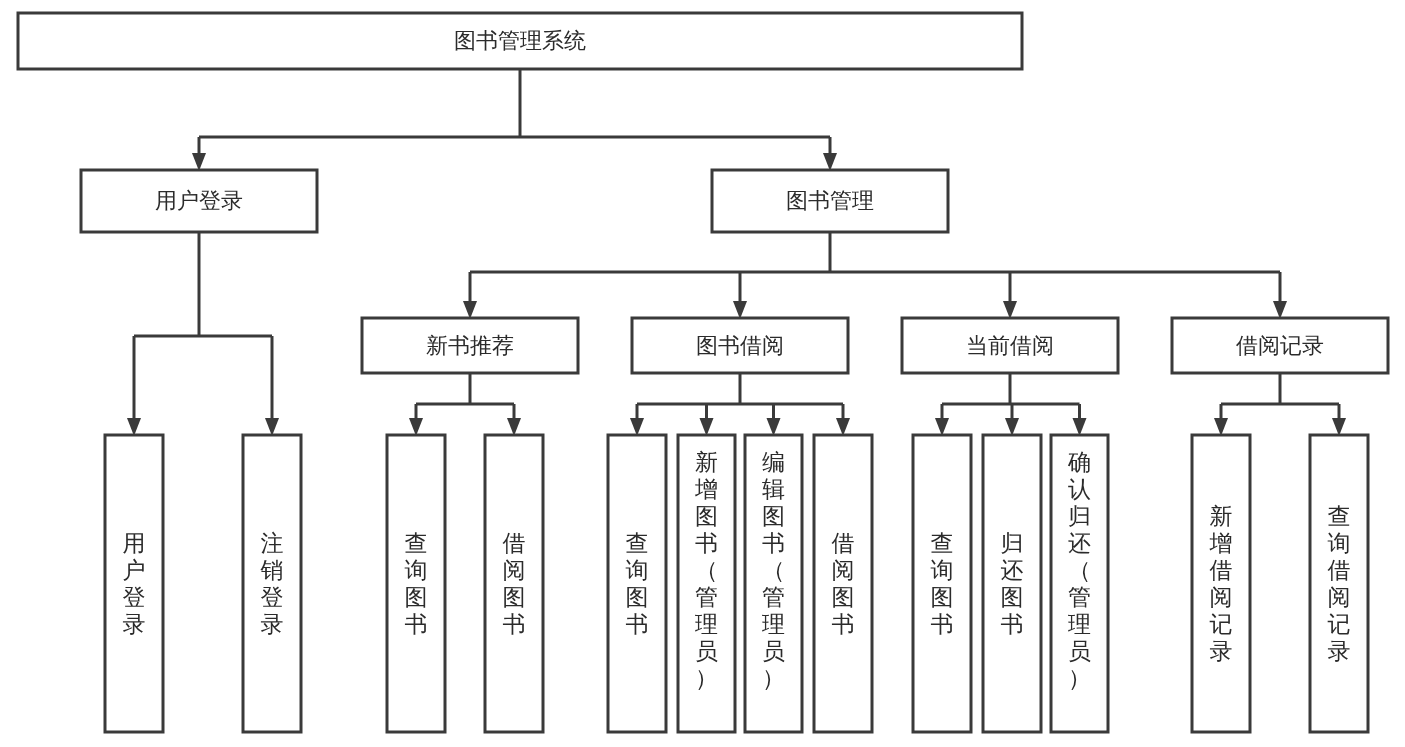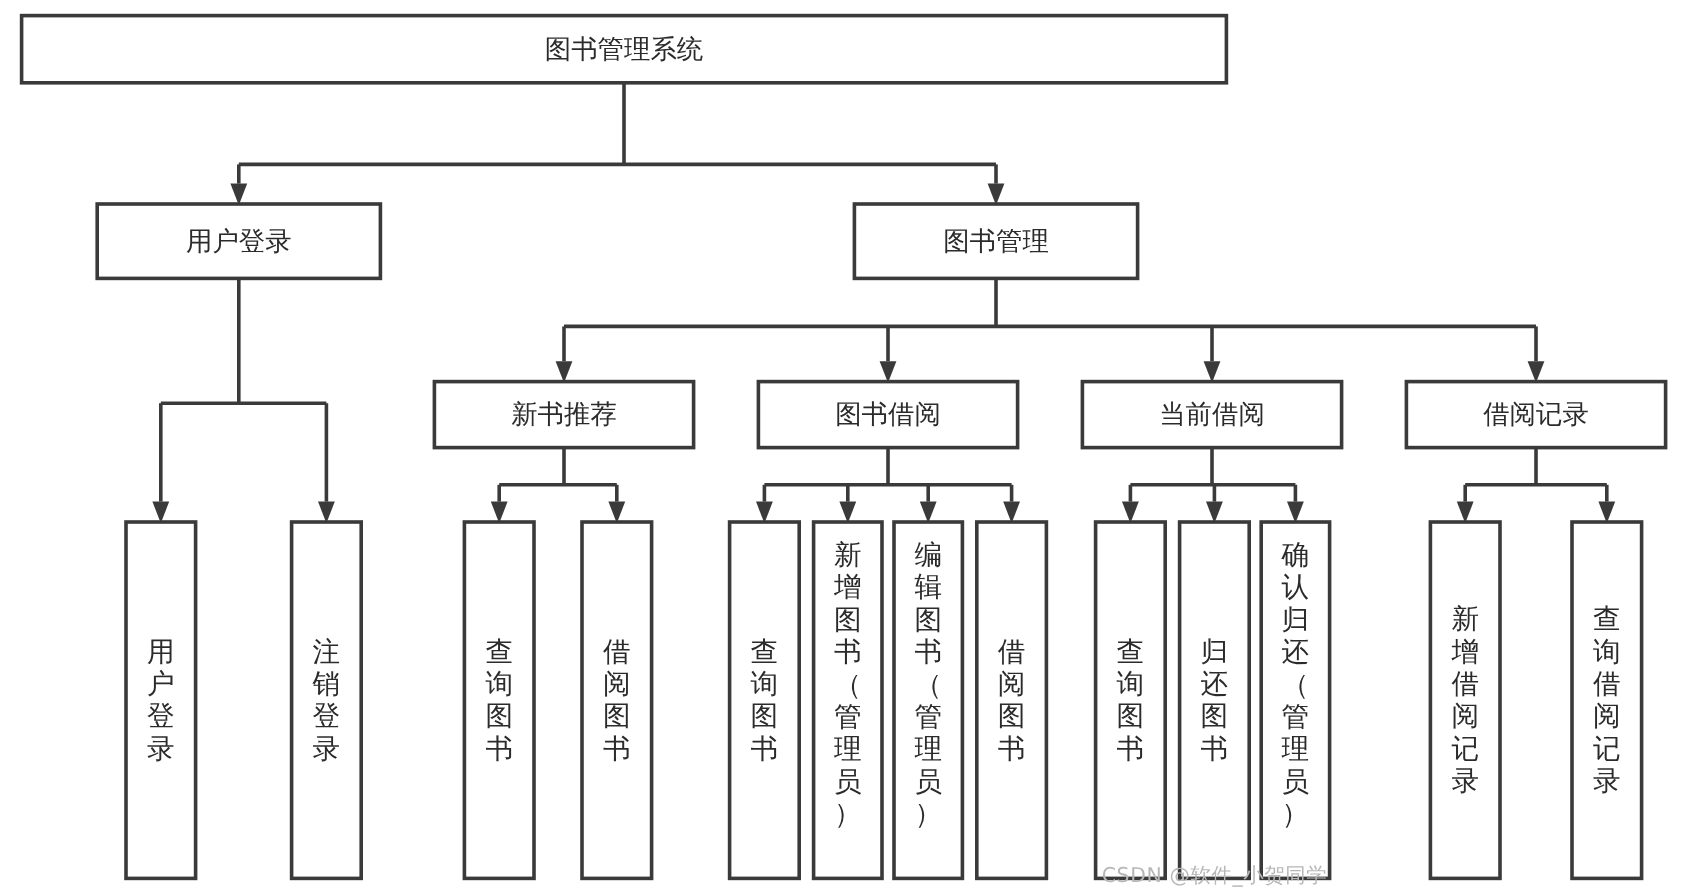--- a/index.html
+++ b/index.html
@@ -217,14 +217,13 @@
         <g>
           <rect x="1192" y="435" width="58" height="297" class="node-box"></rect>
           <text x="1221" class="node-label-v"><tspan x="1221" y="523.56">新</tspan><tspan x="1221" y="550.56">增</tspan><tspan x="1221" y="577.56">借</tspan><tspan x="1221" y="604.56">阅</tspan><tspan x="1221" y="631.56">记</tspan><tspan x="1221" y="658.56">录</tspan></text>
         </g>
         <g>
           <rect x="1310" y="435" width="58" height="297" class="node-box"></rect>
           <text x="1339" class="node-label-v"><tspan x="1339" y="523.56">查</tspan><tspan x="1339" y="550.56">询</tspan><tspan x="1339" y="577.56">借</tspan><tspan x="1339" y="604.56">阅</tspan><tspan x="1339" y="631.56">记</tspan><tspan x="1339" y="658.56">录</tspan></text>
         </g>
       </g>
   </svg>
-  <div class="watermark">CSDN @软件_小贺同学</div>
 </div>
 
 </body></html>

